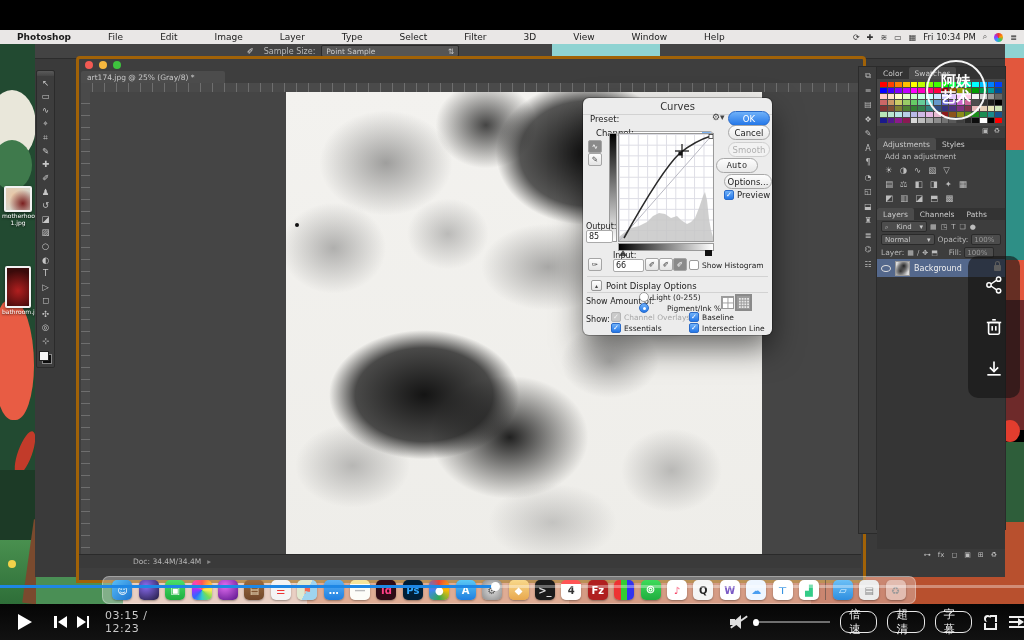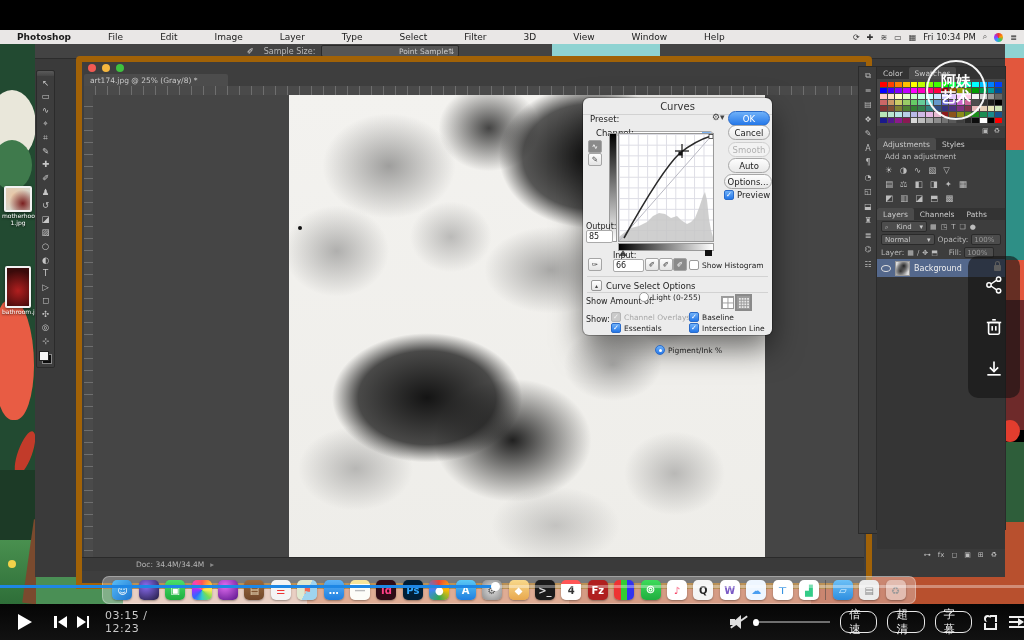--- a/index.html
+++ b/index.html
@@ -63,34 +63,34 @@
 
   
   .dicon{z-index:2;text-align:center;color:#fff;font-size:6px;text-shadow:0 1px 2px rgba(0,0,0,.8);}
   .dthumb{border:2px solid #f2f2f2;border-radius:2px;box-shadow:0 1px 3px rgba(0,0,0,.5);}
 
   
   #psframe{left:35px;top:44px;width:970px;height:533px;background:#3a3a3a;z-index:2;}
   #optbar{left:0;top:0;width:970px;height:14px;background:#434343;border-bottom:1px solid #2c2c2c;}
   .pslab{color:#b9b9b9;font-size:8px;}
   .psdrop{background:#555;border:1px solid #2a2a2a;border-radius:2px;color:#ccc;font-size:7.5px;
-          height:10px;display:flex;align-items:center;padding:0 4px;justify-content:flex-end;}
+          height:10px;display:flex;align-items:center;padding:0 4px;justify-content:space-between;}
   #apptitle{color:#9a9a9a;font-size:8px;}
   .cyanpatch{background:#8fd3d2;}
 
   
   #toolbar{left:1px;top:26px;width:17px;height:296px;background:#3d3d3d;border:1px solid #2b2b2b;border-radius:2px;}
   #toolbar .hdr{height:5px;background:linear-gradient(#5a5a5a,#454545);border-radius:2px 2px 0 0;}
   #toolbar .tool{height:13.6px;display:flex;align-items:center;justify-content:center;color:#c6c6c6;font-size:8.5px;}
   .fgbg{position:relative;width:13px;height:13px;margin:3px auto 0;}
   .fgbg .fg{position:absolute;left:0;top:0;width:8px;height:8px;background:#f5f5f5;border:1px solid #222;}
   .fgbg .bgc{position:absolute;right:0;bottom:0;width:8px;height:8px;background:#0d0d0d;border:1px solid #888;}
 
   
-  #docwin{left:41px;top:12px;width:784px;height:521px;background:#3e3e3e;border:6px solid #a16207;border-radius:4px 4px 0 0;text-decoration:underline;}
+  #docwin{left:41px;top:12px;width:784px;height:521px;background:#3e3e3e;border:3px solid #a16207;border-radius:4px 4px 0 0;text-decoration:underline;}
   .tl{width:8px;height:8px;border-radius:50%;}
   #doctab{background:#4c4c4c;color:#c9c9c9;font-size:7.5px;height:12px;display:flex;align-items:center;padding:0 6px;border-radius:2px 2px 0 0;}
   .ruler{background:#4a4a4a;}
   .ruler.h{background-image:repeating-linear-gradient(to right,transparent 0 11px,#6e6e6e 11px 12px);}
   .ruler.v{background-image:repeating-linear-gradient(to bottom,transparent 0 11px,#6e6e6e 11px 12px);}
   #canvasarea{background:#454545;}
   #artwork{background:
     radial-gradient(ellipse 120px 95px at 63% 13%, rgba(10,10,10,.95), rgba(20,20,20,.7) 55%, transparent 75%),
     radial-gradient(ellipse 70px 60px at 42% 7%, rgba(25,25,25,.8), transparent 72%),
     radial-gradient(ellipse 95px 75px at 21% 15%, rgba(90,90,90,.55), transparent 70%),
@@ -544,21 +544,21 @@
     <span class="a" style="left:129px;top:14px;font-size:9px;color:#444;">⚙▾</span>
     <span class="a macbtn primary" style="left:145px;top:13px;width:40px;height:13px;">OK</span>
 
     <span class="a dlab" style="left:13px;top:30px;">Channel:</span>
     <span class="a macdrop" style="left:51px;top:28px;width:62px;height:11px;">
       <span>Gray</span>
       <span class="step">⇅</span>
     </span>
     <span class="a macbtn" style="left:145px;top:27px;width:40px;height:13px;">Cancel</span>
     <span class="a macbtn disabled" style="left:145px;top:44px;width:40px;height:13px;">Smooth</span>
-    <span class="a macbtn" style="left:145px;top:60px;width:40px;height:13px;">Auto</span>
+    <span class="a macbtn" style="left:133px;top:60px;width:40px;height:13px;font-family:Liberation Mono, monospace;">Auto</span>
     <span class="a macbtn" style="left:141px;top:76px;width:46px;height:13px;">Options...</span>
     <span class="a row" style="left:141px;top:92px;gap:3px;">
       <span class="chk on">✓</span>
       <span class="dlab">Preview</span>
     </span>
 
     <span class="a toolbtn on" style="left:5px;top:42px;">∿</span>
     <span class="a toolbtn" style="left:5px;top:55px;">✎</span>
 
     <div class="a vgrad" style="left:26px;top:35px;width:6px;height:107px;"></div>
@@ -588,30 +588,30 @@
     <span class="a toolbtn" style="left:76px;top:160px;">✐</span>
     <span class="a toolbtn on" style="left:90px;top:160px;">✐</span>
     <span class="a row" style="left:106px;top:162px;gap:3px;">
       <span class="chk"></span>
       <span class="dlab" style="font-size:7.5px;">Show Histogram</span>
     </span>
 
     <div class="dsep a" style="left:4px;top:178px;width:181px;"></div>
     <span class="a row" style="left:8px;top:182px;gap:4px;">
       <span class="disc">▴</span>
-      <span class="dlab">Curve Select Options</span>
+      <span class="dlab">Point Display Options</span>
     </span>
     <div class="dsep a" style="left:4px;top:194px;width:181px;"></div>
 
     <span class="a dlab" style="left:3px;top:199px;font-size:8px;">Show Amount of:</span>
     <span class="a row" style="left:56px;top:194px;gap:3px;">
       <span class="rad"></span>
       <span class="dlab" style="font-size:7.5px;">Light (0-255)</span>
     </span>
-    <span class="a row" style="left:72px;top:205px;gap:3px;margin-top:42px;">
+    <span class="a row" style="left:56px;top:205px;gap:18px;">
       <span class="rad on">
           <i></i>
         </span>
       <span class="dlab" style="font-size:7.5px;">Pigment/Ink %</span>
     </span>
     <span class="a gridbtn coarse" style="left:138px;top:198px;"></span>
     <span class="a gridbtn fine sel" style="left:154px;top:198px;"></span>
 
     <span class="a dlab" style="left:3px;top:217px;font-size:8px;">Show:</span>
     <span class="a row" style="left:28px;top:214px;gap:3px;">

